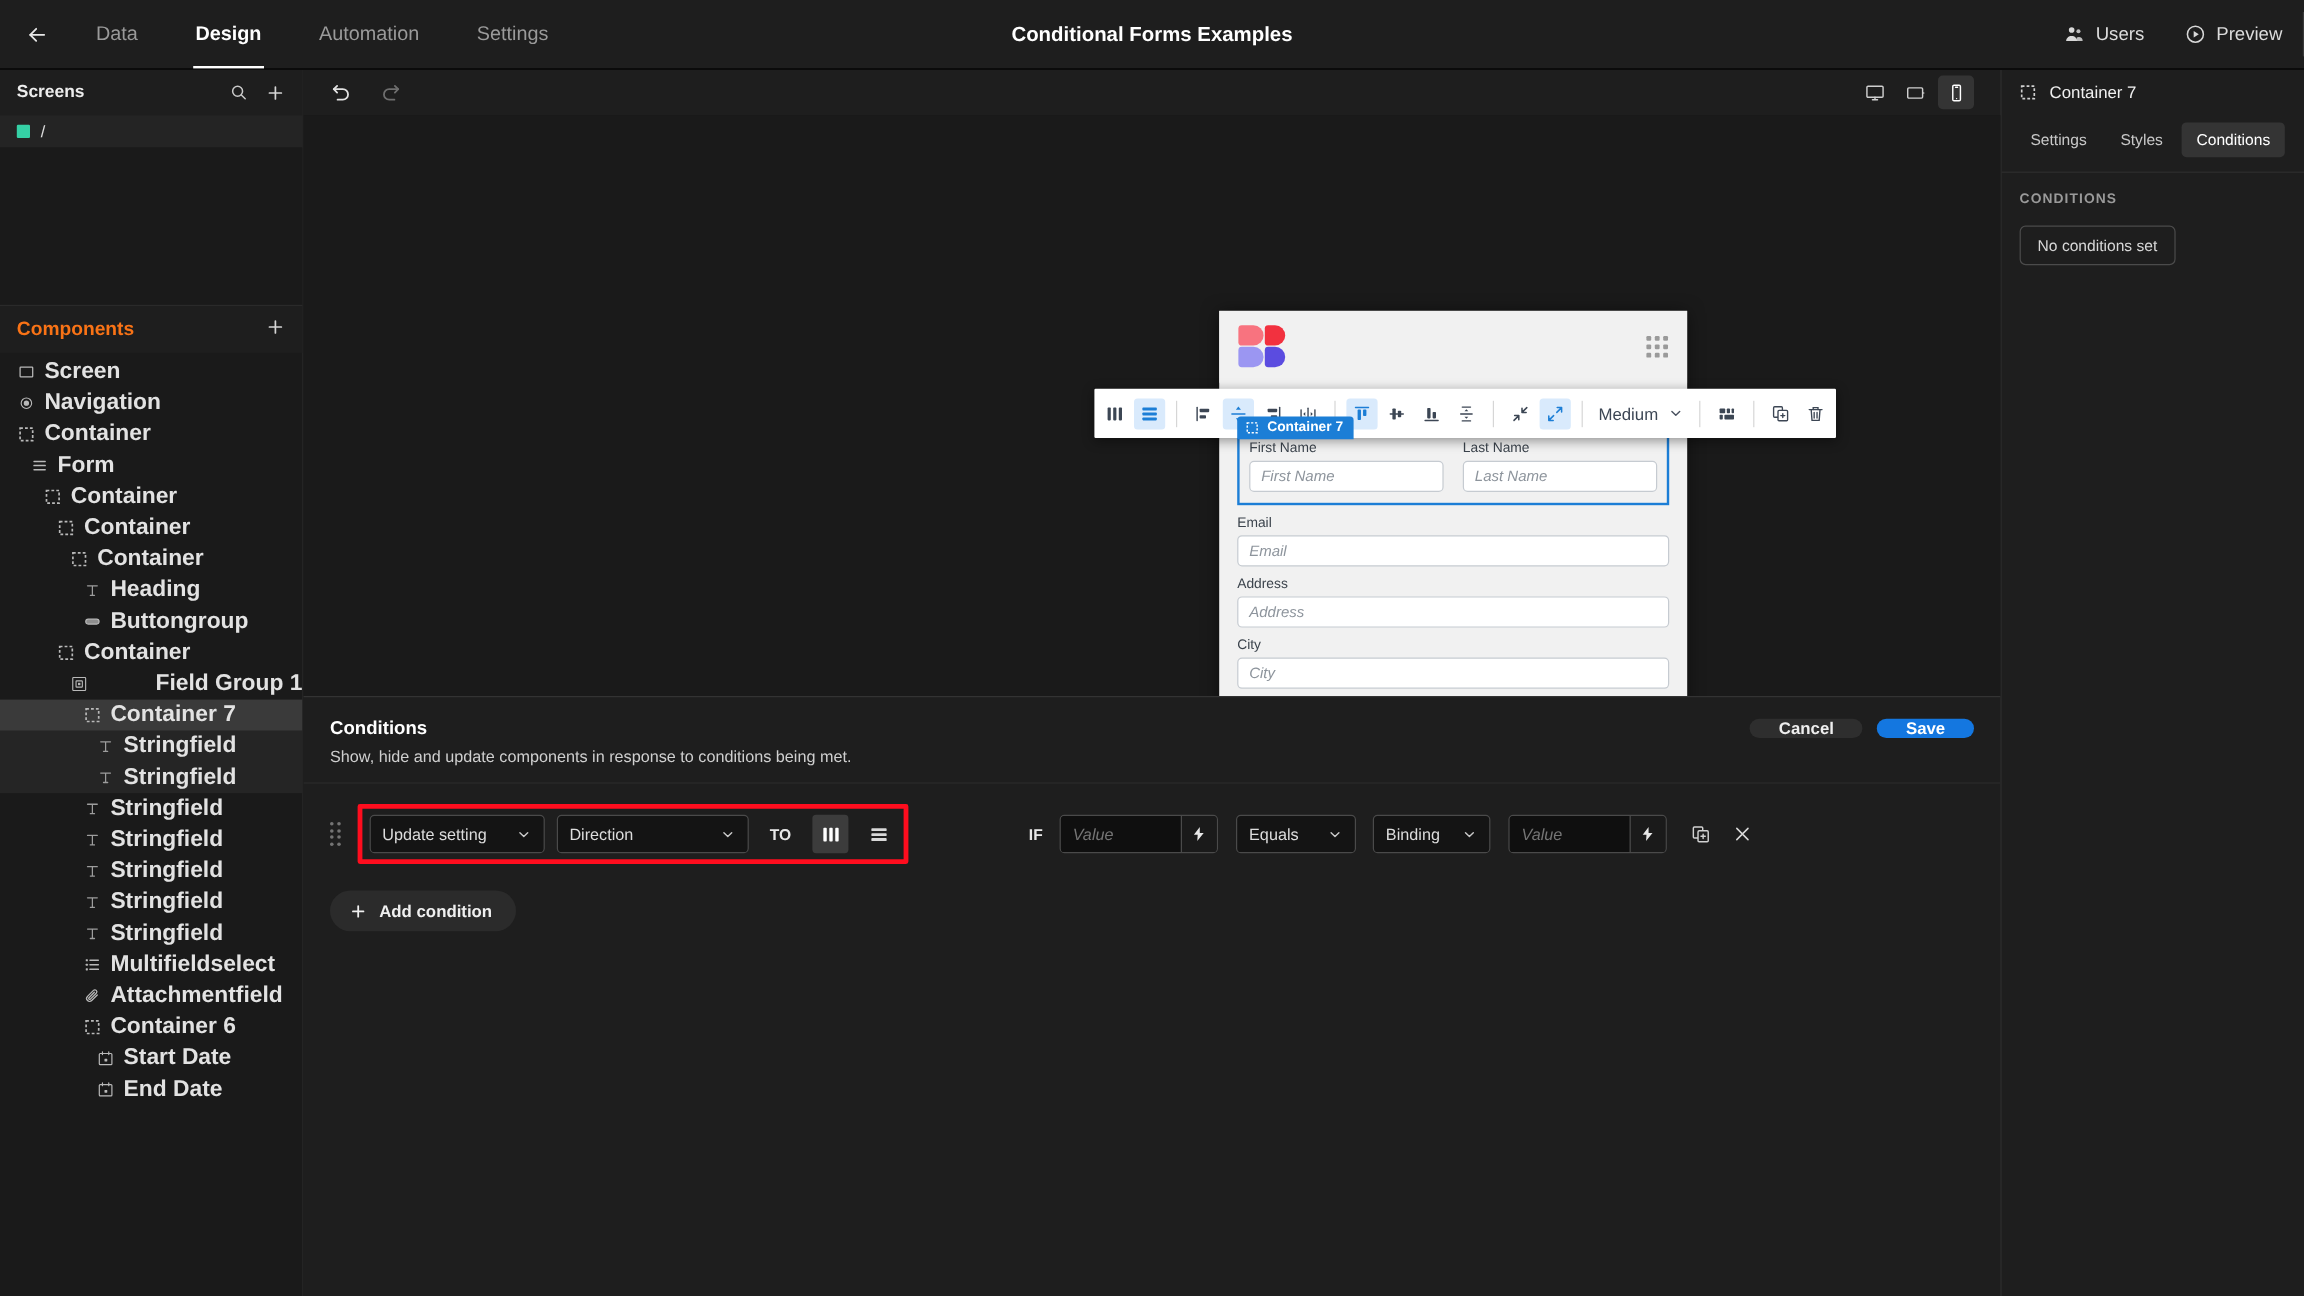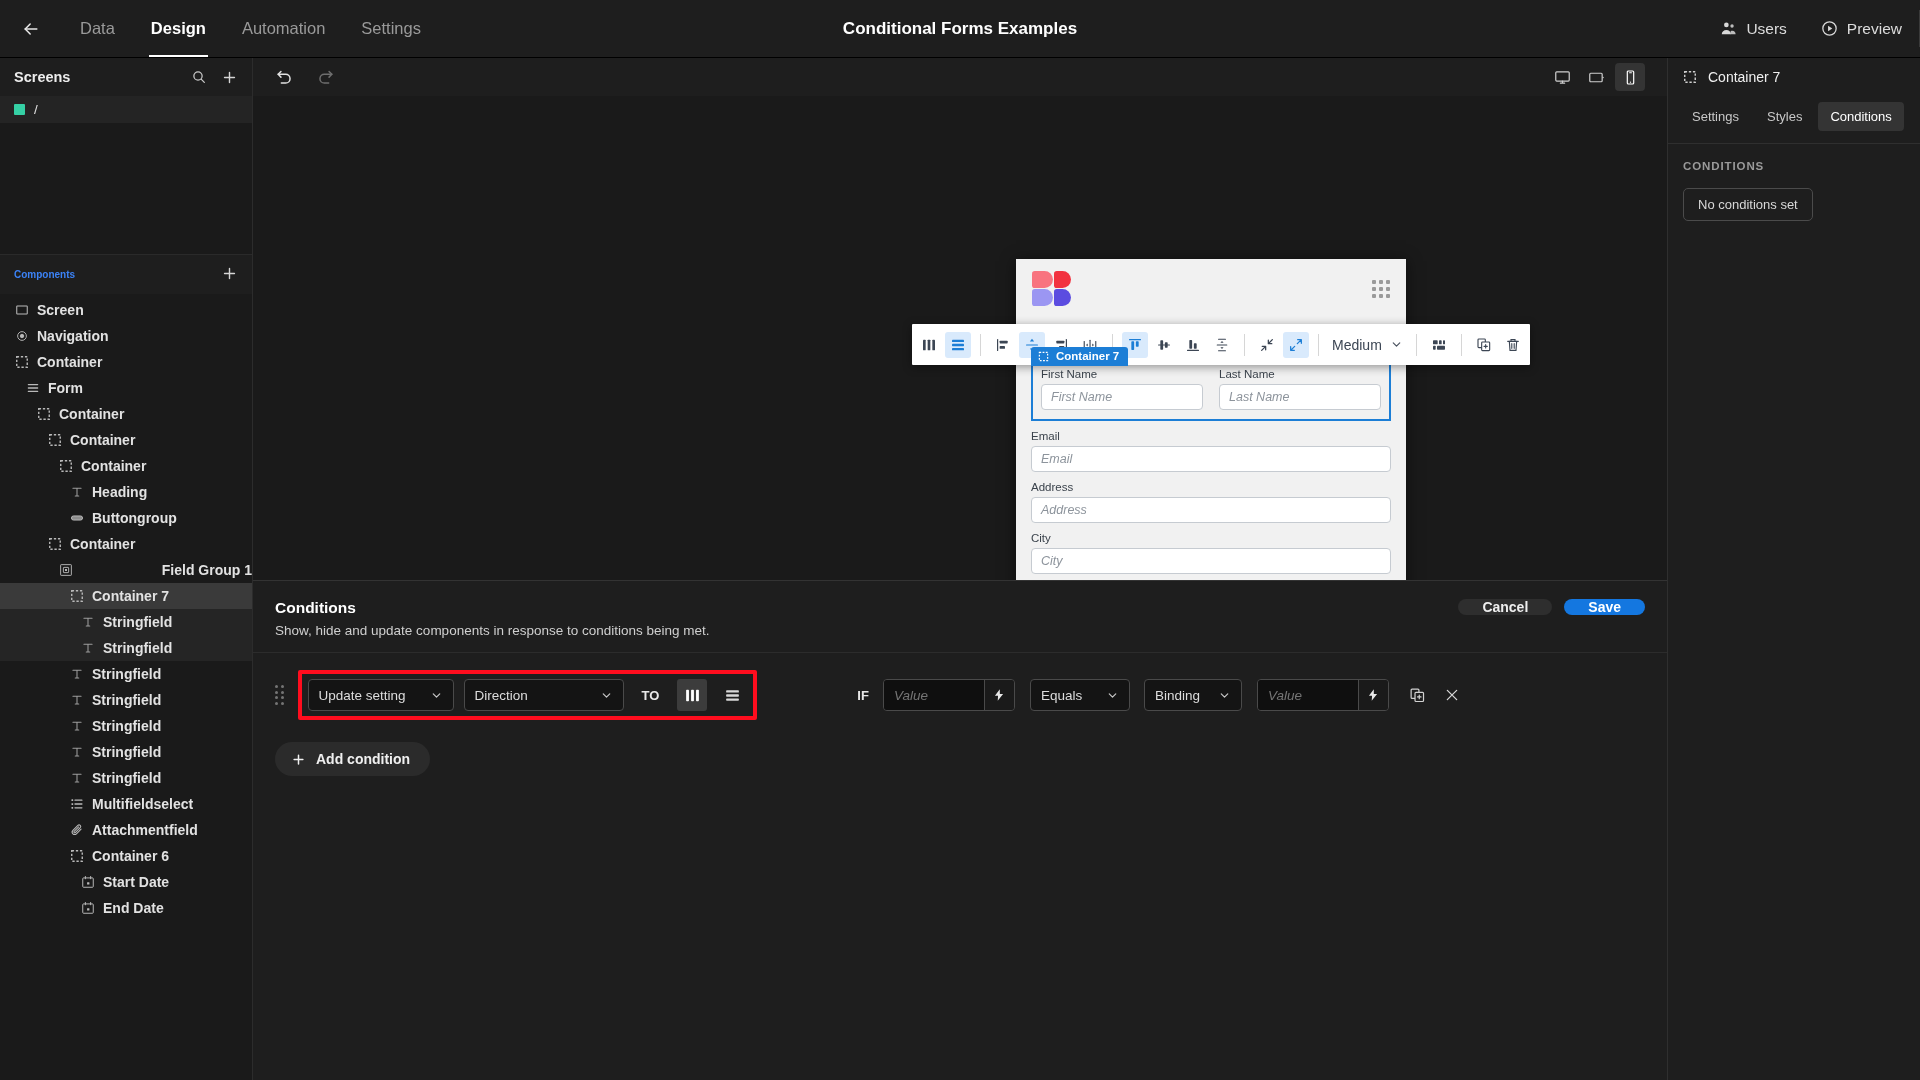--- a/index.html
+++ b/index.html
@@ -14,21 +14,21 @@
 
   
   .topbar {
     height: 58px; background: #1e1e1e; display: flex; align-items: stretch;
     border-bottom: 1px solid #000; flex: 0 0 58px; position: relative;
   }
   .back-btn {
     width: 62px; display: flex; align-items: center; justify-content: center;
     cursor: pointer;
   }
-  .top-tabs { display: flex; align-items: stretch; gap: 0; }
+  .top-tabs { display: flex; align-items: stretch; gap: 12px; }
   .top-tab {
     display: flex; align-items: center; padding: 0 18px; font-size: 16.5px;
     color: #9a9a9a; cursor: pointer; position: relative; font-weight: 400;
   }
   .top-tab.active { color: #fff; font-weight: 700; }
   .top-tab.active::after {
     content: ""; position: absolute; left: 16px; right: 16px; bottom: 0;
     height: 2.5px; background: #fff;
   }
   .app-title {
@@ -62,28 +62,28 @@
   .screens-list { background: #161616; }
   .screen-row {
     height: 27px; display: flex; align-items: center; gap: 9px; padding: 0 14px;
     background: #242424; font-size: 13.5px; color: #e0e0e0; cursor: pointer;
   }
   .screen-dot { width: 11px; height: 11px; background: #35d0a5; border-radius: 1px; }
   .screens-body { height: 131px; background: #1a1a1a; }
 
   .comp-head {
     height: 40px; display: flex; align-items: center; padding: 16px 14px;
-    font-size: 10px; font-weight: 700; color: #3b82f6; background: #1e1e1e;
+    font-size: 16px; font-weight: 700; color: #f97316; background: #1e1e1e;
     border-top: 1px solid #2a2a2a;
   }
   .comp-head .ph-actions { margin-left: auto; }
   .tree { flex: 1; overflow: hidden; padding-top: 3px; }
   .tree-row {
     height: 26px; display: flex; align-items: center; gap: 8px;
-    font-size: 14px; color: #e2e2e2; font-weight: 700; cursor: pointer;
+    font-size: 19px; color: #e2e2e2; font-weight: 700; cursor: pointer;
   }
   .tree-row.selected { background: #3a3a3a; }
   .tree-row.child-hl { background: #252525; }
   .tree-ico { width: 15px; height: 15px; flex: 0 0 15px; display: flex; align-items: center; justify-content: center; }
 
   
   .canvas-col { flex: 1; display: flex; flex-direction: column; min-width: 0; background: #1a1a1a; }
   .canvas-toolbar {
     height: 38px; display: flex; align-items: center; padding: 0 22px; gap: 22px;
     background: #1e1e1e;

